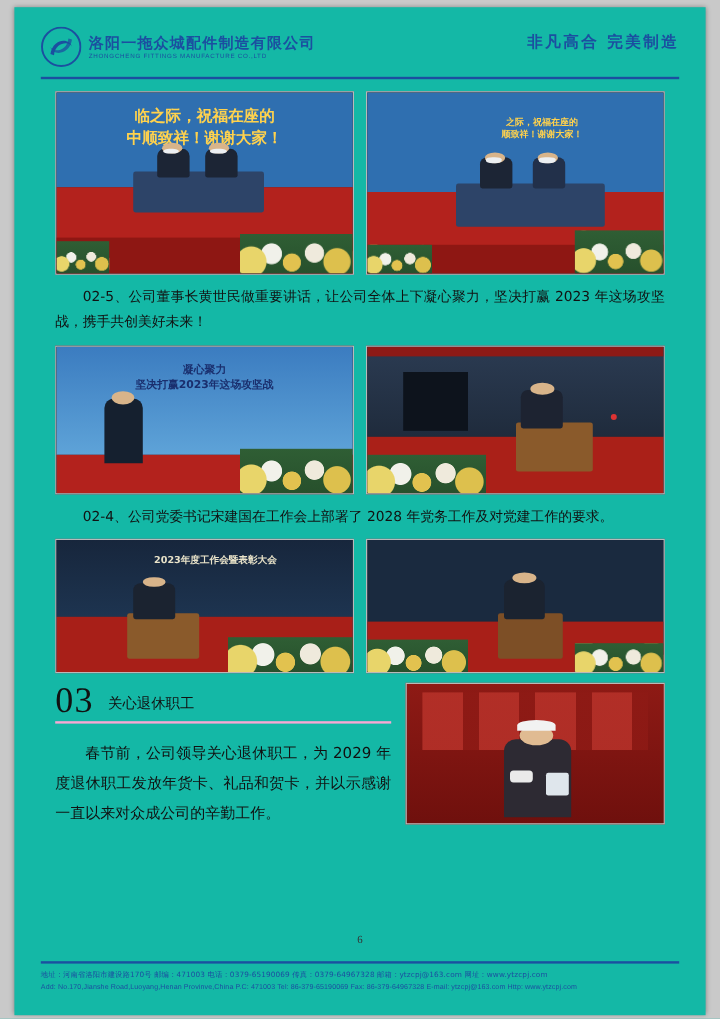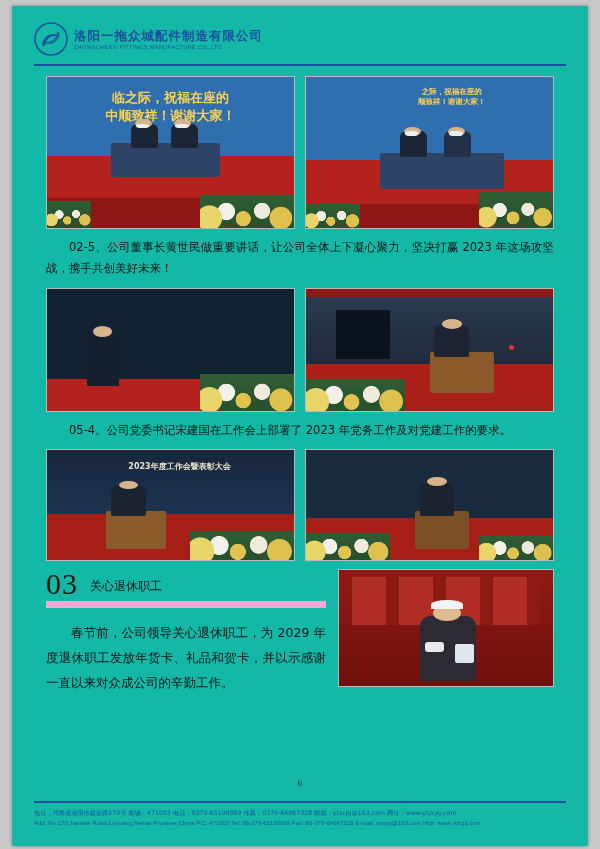--- a/index.html
+++ b/index.html
@@ -145,21 +145,21 @@
   .sec-row{
     display:flex;
     gap:12px;
     margin-top:6px;
   }
   .sec-left{flex:1;}
   .sec-head{
     display:flex;
     align-items:flex-end;
     gap:12px;
-    border-bottom:7px solid #f9a8d4;
+    border-bottom:2px solid #f9a8d4;
     padding-bottom:2px;
     margin-bottom:8px;
   }
   .sec-num{
     font-family:"Liberation Serif", serif;
     font-size:30px;
     line-height:30px;
     color:#111;
     letter-spacing:1px;
   }
@@ -219,20 +219,21 @@
           <circle cx="17" cy="17" r="16" fill="none" stroke="#1b4fa0" stroke-width="1.6"></circle>
           <path d="M8 23 C10 10, 24 9, 26 17 C24 12, 12 13, 11 24 Z" fill="#1b4fa0"></path>
           <path d="M26 11 C24 24, 10 25, 8 17 C10 22, 22 21, 23 10 Z" fill="#1b4fa0" opacity=".75"></path>
         </svg>
       </div>
       <div>
         <div class="cn-name">洛阳一拖众城配件制造有限公司</div>
         <div class="en-name">ZHONGCHENG FITTINGS MANUFACTURE CO.,LTD</div>
       </div>
     </div>
+    <div class="slogan">非凡高合  完美制造</div>
   </div>
 
   <div class="content">
 
     <div class="photo-row">
 
       <div class="photo" style="width:50%;height:153px;">
         <div class="scr" style="height:52%;">
           <div class="txt" style="font-size:13px;padding:12px 8px 0 8px;white-space:pre-line;">临之际，祝福在座的
 中顺致祥！谢谢大家！</div>
@@ -245,21 +246,21 @@
         <div class="mask" style="left:36%;top:31%;width:5.5%;height:3%;"></div>
         <div class="person" style="left:50%;top:31%;width:11%;height:16%;"></div>
         <div class="head" style="left:51.5%;top:28%;width:7%;height:6%;"></div>
         <div class="mask" style="left:52%;top:31%;width:5.5%;height:3%;"></div>
         <div class="flowers" style="left:62%;width:38%;height:22%;"></div>
         <div class="flowers" style="left:0;width:18%;height:18%;"></div>
       </div>
 
       <div class="photo" style="width:50%;height:153px;">
         <div class="scr" style="height:55%;">
-          <div class="txt" style="font-size:7.5px;padding:10px 10px 0 22%;white-space:pre-line;">之际，祝福在座的
+          <div class="txt" style="font-size:7.5px;padding:20px 10px 0 22%;white-space:pre-line;">之际，祝福在座的
 顺致祥！谢谢大家！</div>
         </div>
         <div class="stage" style="height:45%;"></div>
         <div class="carpet" style="height:16%;background:#8e1713;"></div>
         <div class="table" style="left:30%;top:50%;width:50%;height:24%;background:#2d4468;"></div>
         <div class="person" style="left:38%;top:36%;width:11%;height:17%;"></div>
         <div class="head" style="left:39.5%;top:33%;width:7%;height:6%;"></div>
         <div class="mask" style="left:40%;top:36%;width:5.5%;height:3%;"></div>
         <div class="person" style="left:56%;top:36%;width:11%;height:17%;background:#22304a;"></div>
         <div class="head" style="left:57.5%;top:33%;width:7%;height:6%;"></div>
@@ -267,40 +268,44 @@
         <div class="flowers" style="left:70%;width:30%;height:24%;"></div>
         <div class="flowers" style="left:0;width:22%;height:16%;"></div>
       </div>
     </div>
 
     <p class="para">02-5、公司董事长黄世民做重要讲话，让公司全体上下凝心聚力，坚决打赢 2023 年这场攻坚战，携手共创美好未来！</p>
 
     <div class="photo-row">
 
       <div class="photo" style="width:50%;height:124px;background:#123;">
+        <div class="scr" style="height:74%;background:linear-gradient(#3b7cc0,#5ea3d8);">
+          <div class="txt" style="font-size:9px;padding:14px 6px 0 6px;white-space:pre-line;color:#1a2f6e;">凝心聚力
+坚决打赢2023年这场攻坚战</div>
+        </div>
         <div class="stage" style="height:26%;background:#b3221d;"></div>
         <div class="person" style="left:16%;top:36%;width:13%;height:44%;background:#15202f;border-radius:8px 8px 0 0;"></div>
         <div class="head" style="left:18.5%;top:31%;width:8%;height:9%;"></div>
         <div class="flowers" style="left:62%;width:38%;height:30%;"></div>
       </div>
 
       <div class="photo" style="width:50%;height:124px;background:#1b2533;">
         <div class="scr" style="height:62%;background:linear-gradient(#2b3b52,#1f2b3c);"></div>
         <div class="banner" style="left:0;top:0;width:100%;height:7%;background:#8d1a16;"></div>
         <div class="stage" style="height:38%;background:#aa2018;"></div>
         <div class="podium" style="left:50%;top:52%;width:26%;height:34%;background:#8a5a2b;"></div>
         <div class="person" style="left:52%;top:30%;width:14%;height:26%;background:#1d2331;"></div>
         <div class="head" style="left:55%;top:25%;width:8%;height:8%;"></div>
         <div class="flowers" style="left:0;width:40%;height:26%;"></div>
         <div style="position:absolute;left:82%;top:46%;width:5px;height:5px;border-radius:50%;background:#d33;"></div>
         <div style="position:absolute;left:12%;top:18%;width:22%;height:40%;background:#0d131c;"></div>
       </div>
     </div>
 
-    <p class="para">05-4、公司党委书记宋建国在工作会上部署了 2023 年党务工作及对党建工作的要求。</p>
+    <p class="para">02-4、公司党委书记宋建国在工作会上部署了 2028 年党务工作及对党建工作的要求。</p>
 
     <div class="photo-row">
 
       <div class="photo" style="width:50%;height:112px;">
         <div class="scr" style="height:58%;background:linear-gradient(#17263c,#1d3450);">
           <div class="txt" style="font-size:8px;padding:12px 4px 0 22px;color:#e9e3c9;">2023年度工作会暨表彰大会</div>
         </div>
         <div class="stage" style="height:42%;background:#a81f18;"></div>
         <div class="podium" style="left:24%;top:56%;width:24%;height:34%;background:#8a5a2b;"></div>
         <div class="person" style="left:26%;top:33%;width:14%;height:27%;background:#1b2330;"></div>

